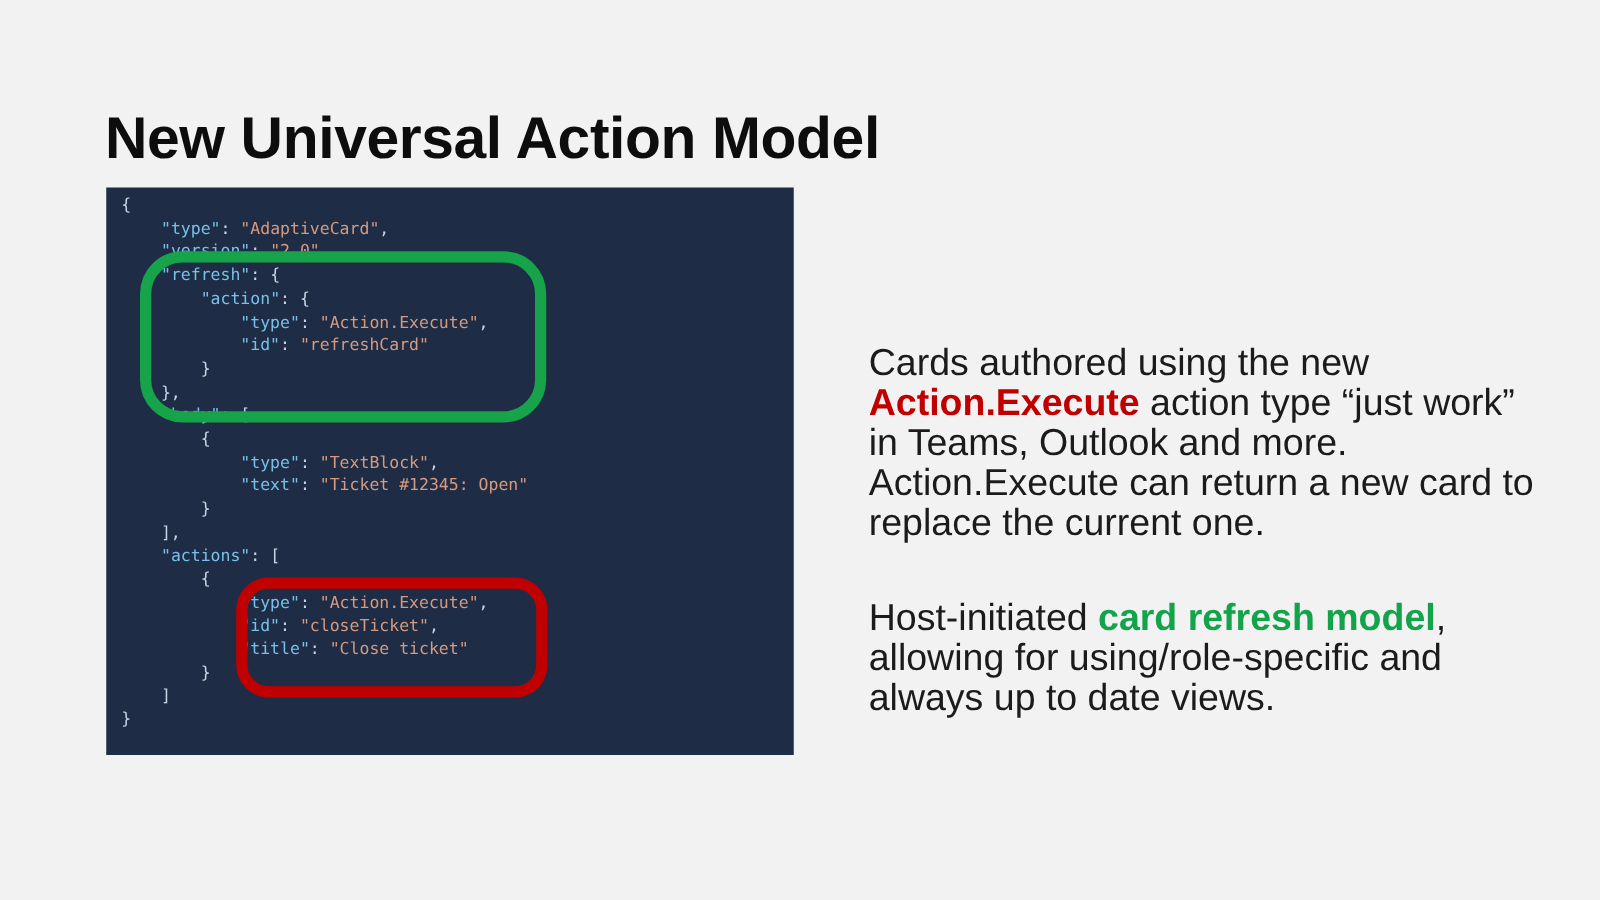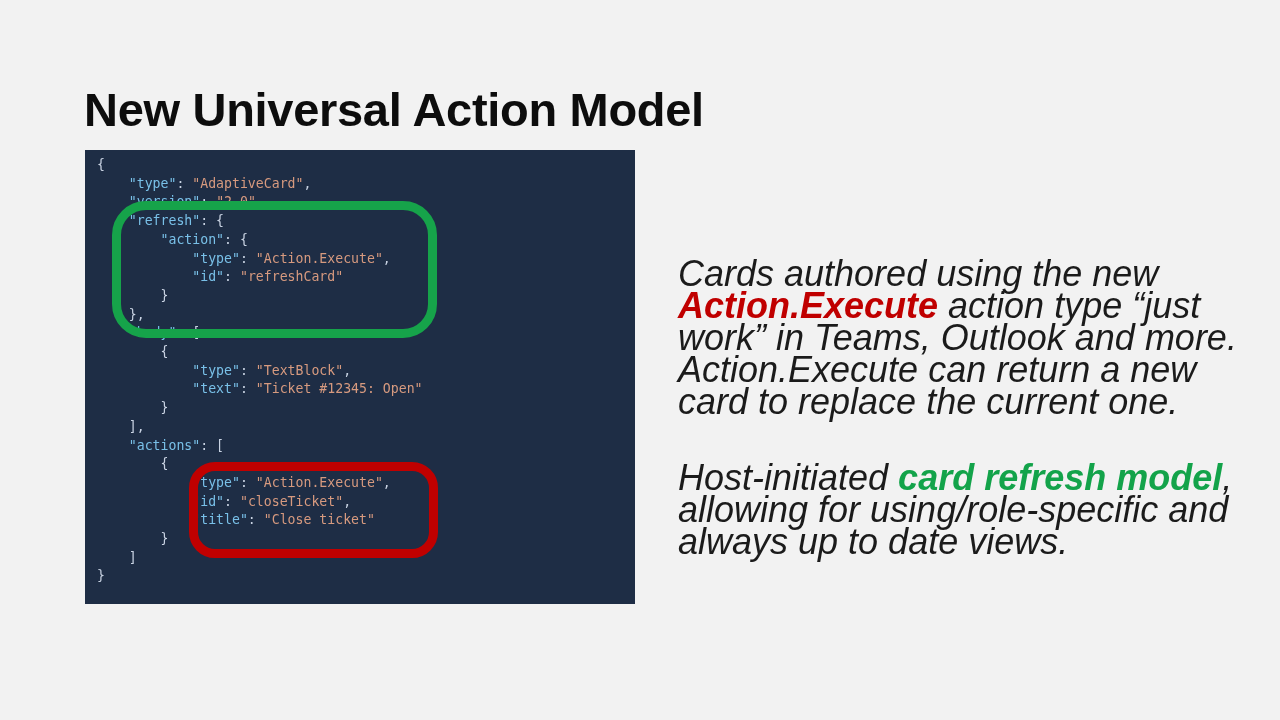--- a/index.html
+++ b/index.html
@@ -78,25 +78,24 @@
   }
 
   
   #body-copy {
     position: absolute;
     left: 678px;
     top: 258px;
     width: 566px;
   }
   .para {
-    font-size: 36px;
+    font-size: 30px;
     line-height: 32px;
     color: #1b1b1b;
-    margin: 0;
-    font-style: italic;
+    margin: 17px;
   }
   #paragraph-two { margin-top: 44px; }
   .em-red {
     color: #c00000;
     font-weight: bold;
   }
   .em-green {
     color: #13a34a;
     font-weight: bold;
   }

